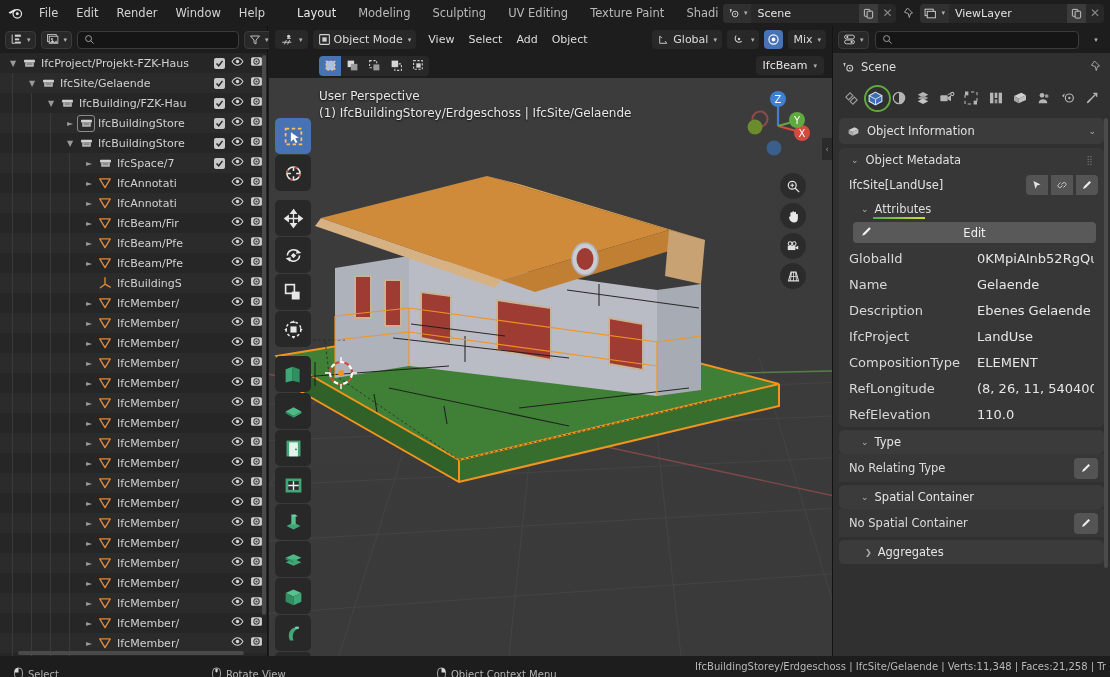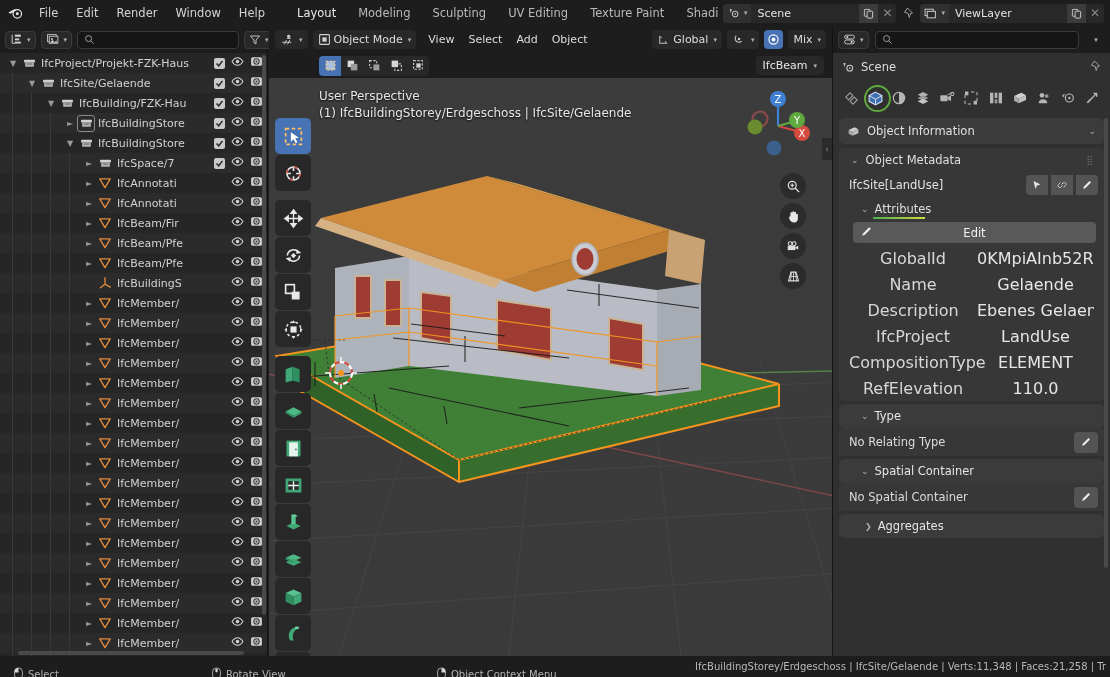--- a/index.html
+++ b/index.html
@@ -230,22 +230,21 @@
     background: linear-gradient(90deg, #4caf50, #cddc39);
   }
   .edit-btn {
     display: flex; align-items: center; justify-content: center; position: relative;
     height: 21px; margin: 2px 8px 2px 14px; background: #595959; border-radius: 4px;
     font-size: 11.5px; color: #f0f0f0;
   }
   .edit-btn .pencil { position: absolute; left: 7px; top: 3px; }
   .kv {
     display: flex; align-items: center; height: 26px; padding: 0 10px;
-    font-size: 16px;
-    text-align: center;
+    font-size: 13px;
   }
   .kv .k { width: 128px; color: #d8d8d8; flex: 0 0 128px; }
   .kv .v { flex: 1; color: #e6e6e6; overflow: hidden; white-space: nowrap; }
   .collapsible {
     margin: 3px 6px 0 6px; background: #3b3b3b; border-radius: 5px;
     display: flex; align-items: center; height: 24px; padding: 0 10px 0 20px; gap: 6px;
     font-size: 11.5px;
   }
   .valrow {
     margin: 0 6px; background: #373737; display: flex; align-items: center;
@@ -1813,20 +1812,24 @@
           </div>
           <div class="kv">
             <div class="k">IfcProject</div>
             <div class="v">LandUse</div>
           </div>
           <div class="kv">
             <div class="k">CompositionType</div>
             <div class="v">ELEMENT</div>
           </div>
           <div class="kv">
+            <div class="k">RefLongitude</div>
+            <div class="v">(8, 26, 11, 540400)</div>
+          </div>
+          <div class="kv">
             <div class="k">RefElevation</div>
             <div class="v">110.0</div>
           </div>
         </div>
     </div>
 
     <div class="collapsible">
       <span class="chev" style="font-size:9px;">⌄</span>
       <span>Type</span>
     </div>

